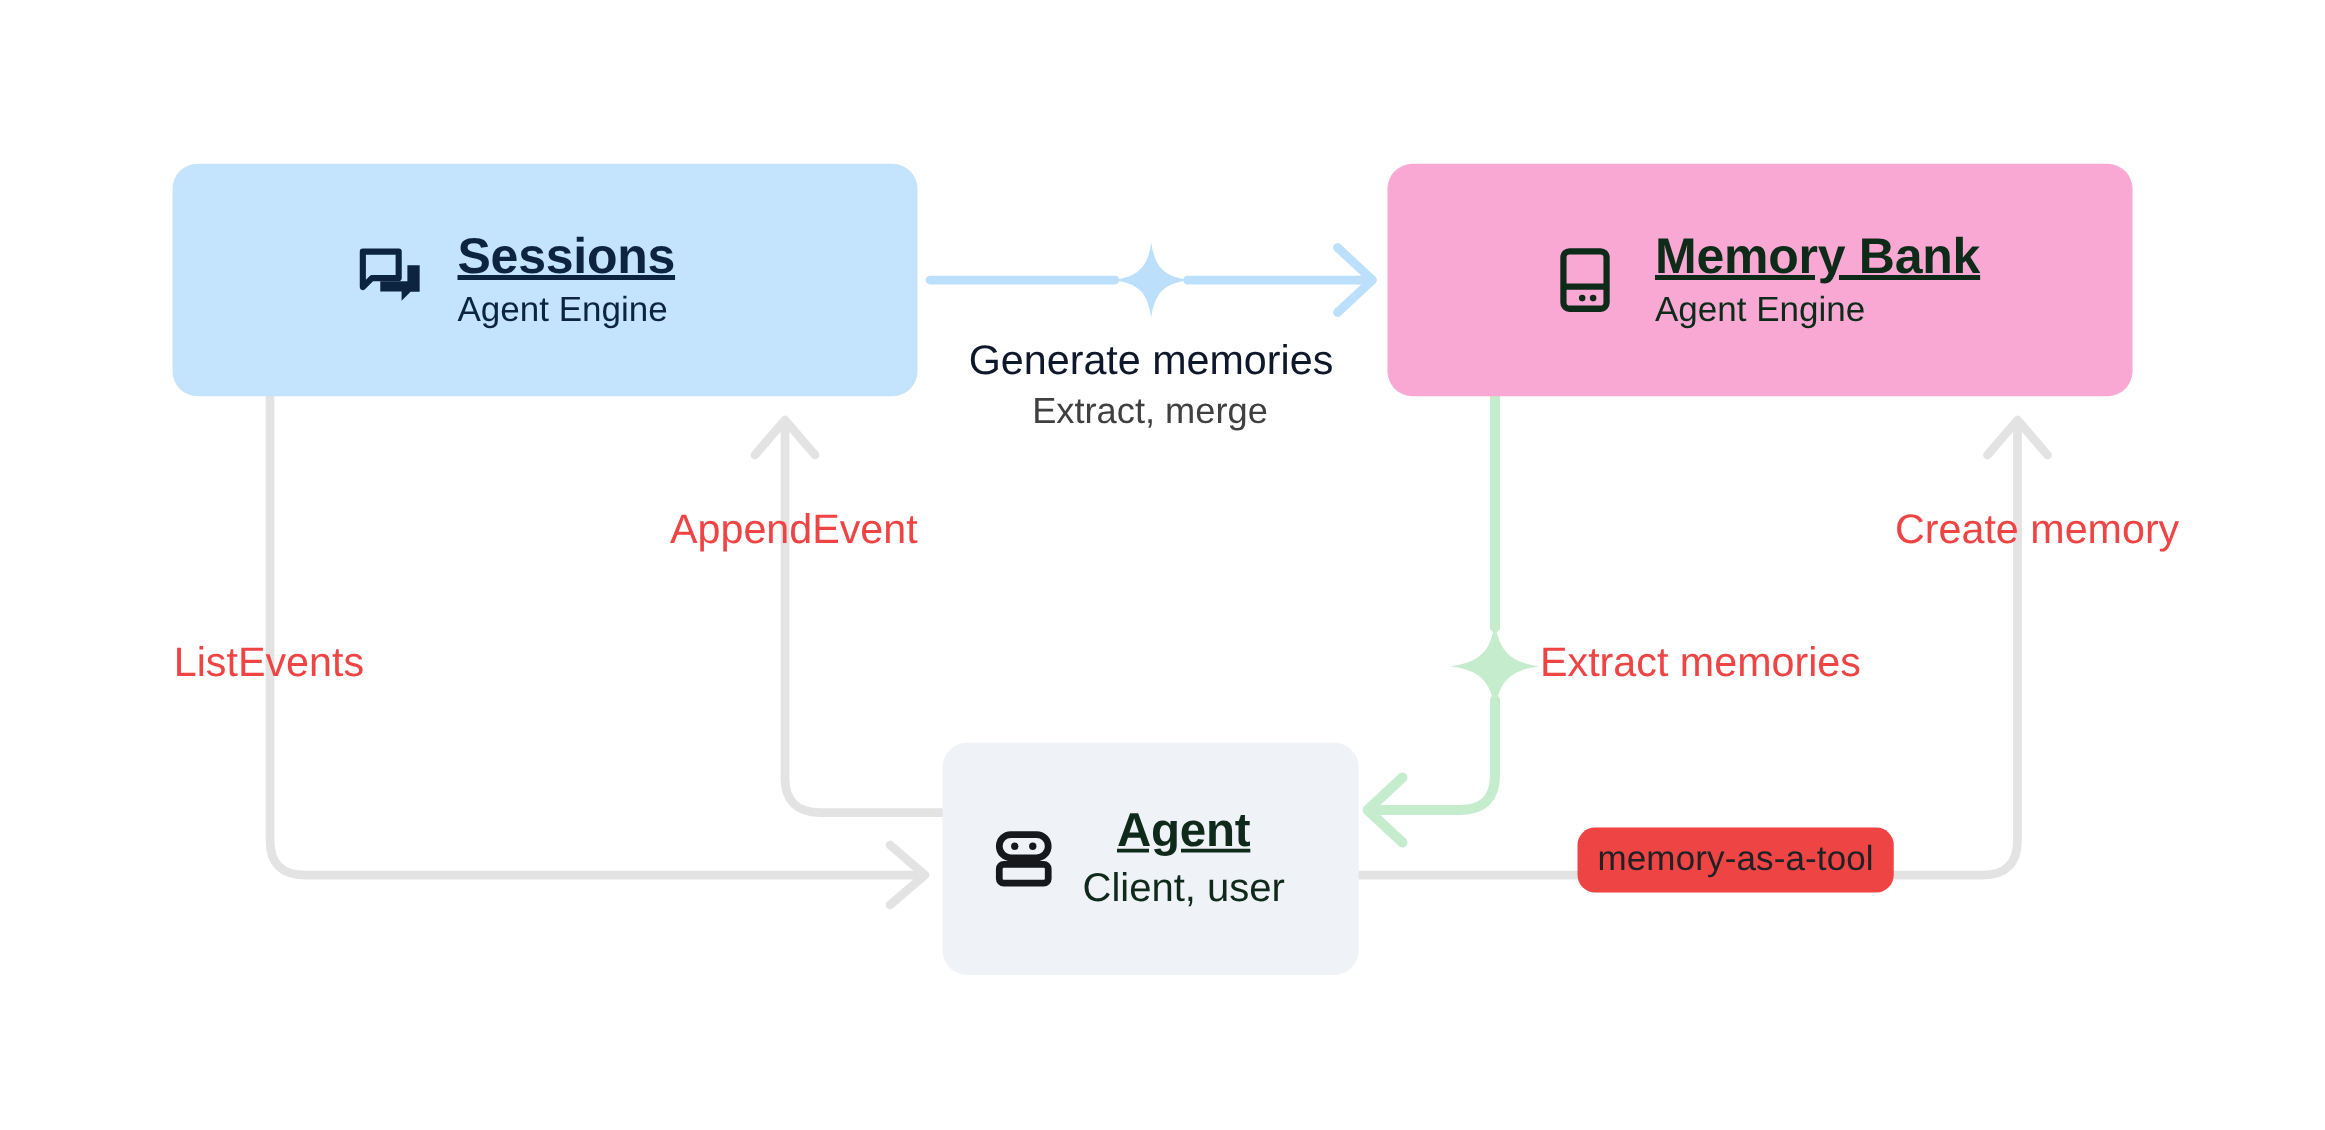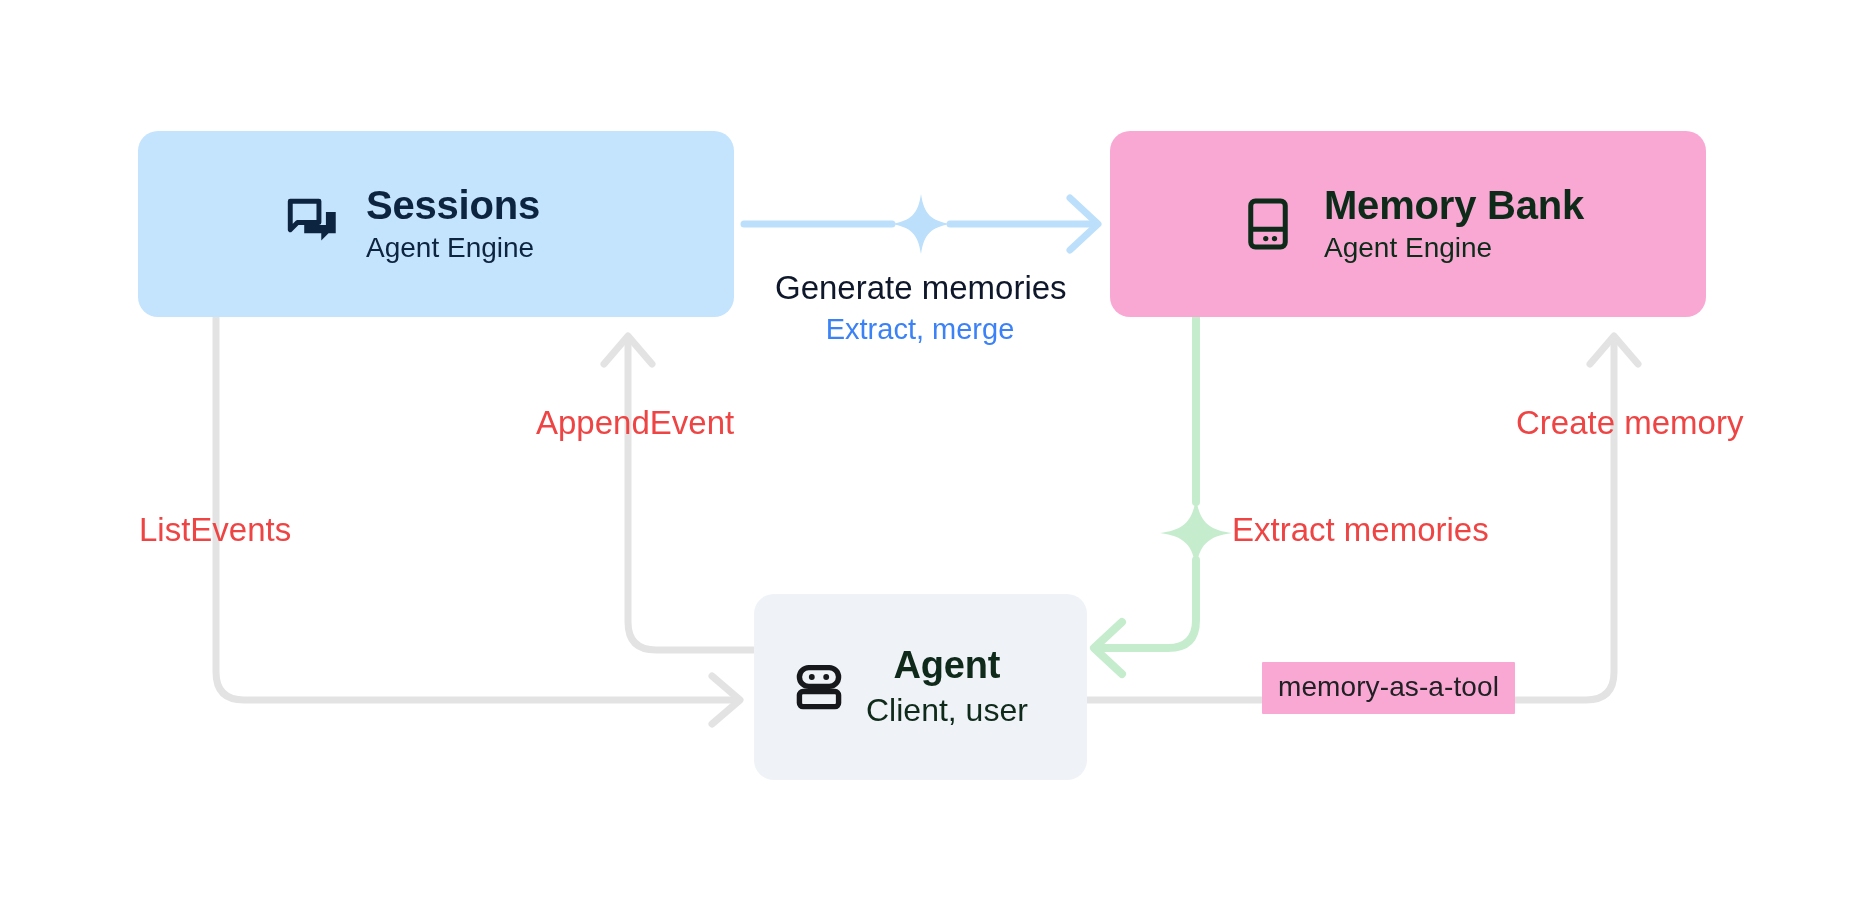--- a/index.html
+++ b/index.html
@@ -6,21 +6,21 @@
   body{width:1860px;height:904px;font-family:"Liberation Sans",sans-serif;
        -webkit-font-smoothing:antialiased;overflow:hidden;}
   #stage{position:relative;width:1860px;height:904px;background:#fff;}
 
   svg.layer{position:absolute;left:0;top:0;width:1860px;height:904px;overflow:visible;}
   svg.edges{z-index:1;}
 
   .node{position:absolute;border-radius:20px;display:flex;align-items:center;z-index:3;box-sizing:border-box;}
   .node .ico{flex:0 0 auto;display:flex;align-items:center;justify-content:center;}
   .node .txt{display:flex;flex-direction:column;justify-content:center;}
-  .node .title{font-size:40px;font-weight:700;letter-spacing:-.2px;line-height:1.1;}
+  .node .title{font-size:40px;font-weight:700;letter-spacing:-.2px;line-height:1.1;text-decoration:underline;}
   .node .sub{font-size:28px;font-weight:400;line-height:1.2;margin-top:4px;}
 
   #node-sessions{left:138px;top:131px;width:596px;height:186px;background:#c4e3fc;}
   #node-sessions .title,#node-sessions .sub{color:#0d2440;}
   #node-sessions .ico{margin-left:144px;margin-right:22px;}
 
   #node-memory{left:1110px;top:131px;width:596px;height:186px;background:#f9a8d4;}
   #node-memory .title,#node-memory .sub{color:#0d2b18;}
   #node-memory .ico{margin-left:128px;margin-right:26px;}
 
@@ -28,28 +28,28 @@
   #node-agent .title,#node-agent .sub{color:#0f2a1a;}
   #node-agent .ico{margin-left:38px;margin-right:20px;}
   #node-agent .title{font-size:38px;}
   #node-agent .sub{font-size:32px;}
 
   .elabel{position:absolute;z-index:4;white-space:nowrap;font-weight:400;}
   .elabel.strong{font-size:33px;color:#ef4444;}
 
   #lbl-gen{left:775px;top:267px;text-align:center;width:290px;}
   #lbl-gen .l1{font-size:33px;color:#0f172a;line-height:1.25;}
-  #lbl-gen .l2{font-size:29px;color:#3b82f6;line-height:1.3;margin-top:3px;}
+  #lbl-gen .l2{font-size:29px;color:#404040;line-height:1.3;margin-top:3px;}
 
   #lbl-append{left:536px;top:404px;}
   #lbl-list{left:139px;top:511px;}
   #lbl-create{left:1516px;top:404px;}
   #lbl-retrieve{left:1232px;top:511px;}
 
-  .pill{position:absolute;z-index:4;background:#f9a8d4;border-radius:1px;
+  .pill{position:absolute;z-index:4;background:#ef4444;border-radius:14px;
         padding:9px 16px 11px;font-size:28px;color:#202124;white-space:nowrap;letter-spacing:.1px;}
   #pill-tool{left:1262px;top:662px;}
 </style>
 </head>
 <body>
 
 <div id="stage">
 
   <svg class="layer edges" viewBox="0 0 1860 904">
 

